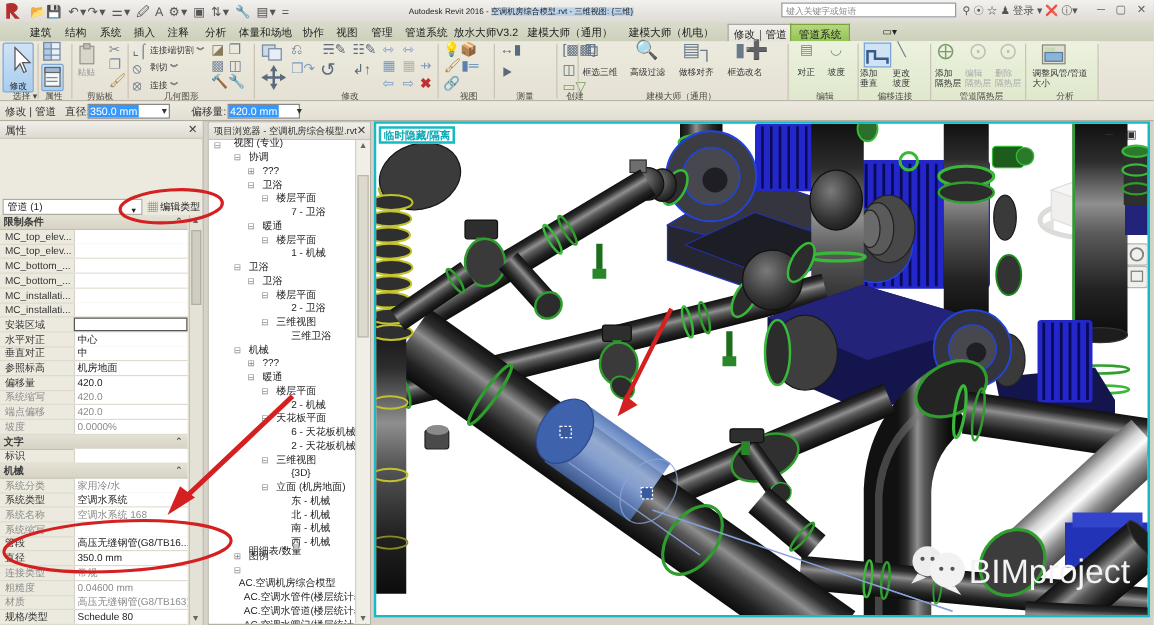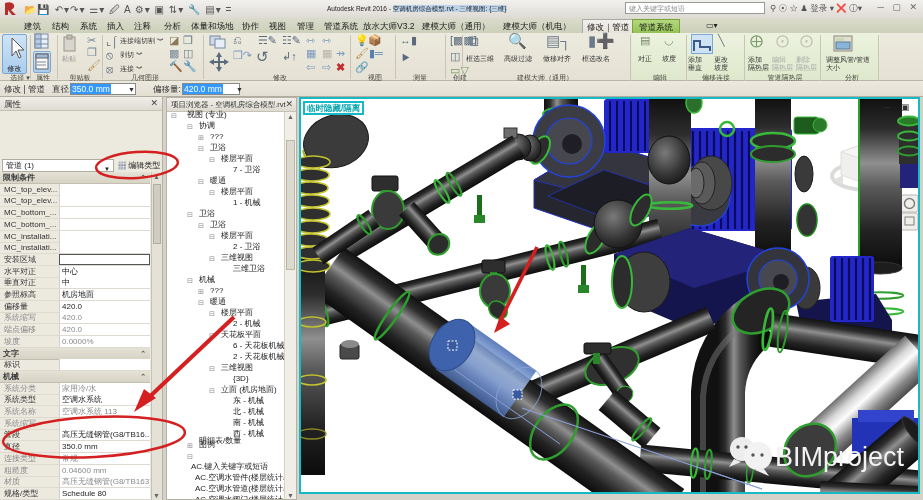--- a/index.html
+++ b/index.html
@@ -305,21 +305,21 @@
   <div class="row" style="top:210.6px">
         <span class="lb" style="color:#8a8a8a">系统分类</span>
         <span class="vl gray">家用冷/水</span>
       </div>
   <div class="row" style="top:222.3px">
         <span class="lb">系统类型</span>
         <span class="vl">空调水系统</span>
       </div>
   <div class="row" style="top:234px">
         <span class="lb" style="color:#8a8a8a">系统名称</span>
-        <span class="vl gray">空调水系统 113</span>
+        <span class="vl gray">空调水系统 168</span>
       </div>
   <div class="row" style="top:245.7px">
         <span class="lb" style="color:#8a8a8a">系统缩写</span>
         <span class="vl gray"></span>
       </div>
   <div class="row" style="top:257.4px">
         <span class="lb">管段</span>
         <span class="vl">高压无缝钢管(G8/TB16...</span>
       </div>
   <div class="row" style="top:269.1px">
@@ -408,21 +408,21 @@
 <div class="ti" style="left:42px;top:288px;color:#8a8a8a;font-size:7px">⊟</div>
 <div class="ti" style="left:54px;top:287px">立面 (机房地面)</div>
 <div class="ti" style="left:66px;top:298px">东 - 机械</div>
 <div class="ti" style="left:66px;top:309px">北 - 机械</div>
 <div class="ti" style="left:66px;top:320px">南 - 机械</div>
 <div class="ti" style="left:66px;top:331px">西 - 机械</div>
 <div class="ti" style="left:20px;top:343px;color:#8a8a8a;font-size:7px">⊞</div>
 <div class="ti" style="left:32px;top:342px">图例</div>
 <div class="ti" style="left:20px;top:354px;color:#8a8a8a;font-size:7px">⊟</div>
 <div class="ti" style="left:32px;top:338px">明细表/数量</div>
-<div class="ti" style="left:24px;top:364px">AC.键入关键字或短语</div>
+<div class="ti" style="left:24px;top:364px">AC.空调机房综合模型</div>
 <div class="ti" style="left:28px;top:375px">AC.空调水管件(楼层统计表)</div>
 <div class="ti" style="left:28px;top:386px">AC.空调水管道(楼层统计表)</div>
 <div class="ti" style="left:28px;top:397px">AC.空调水阀门(楼层统计表)</div>
  <div class="abs" style="left:117px;top:14px;width:12px;height:388px;background:#f0eee6;border-left:1px solid #d5d1c5;">
    <div style="position:absolute;left:2px;top:1px;font-size:7px;color:#666">▲</div>
    <div style="position:absolute;left:1px;top:28px;width:9px;height:130px;background:#dcd9cf;border:1px solid #bab6aa;"></div>
    <div style="position:absolute;left:2px;bottom:1px;font-size:7px;color:#666">▼</div>
  </div>
 </div>
 

